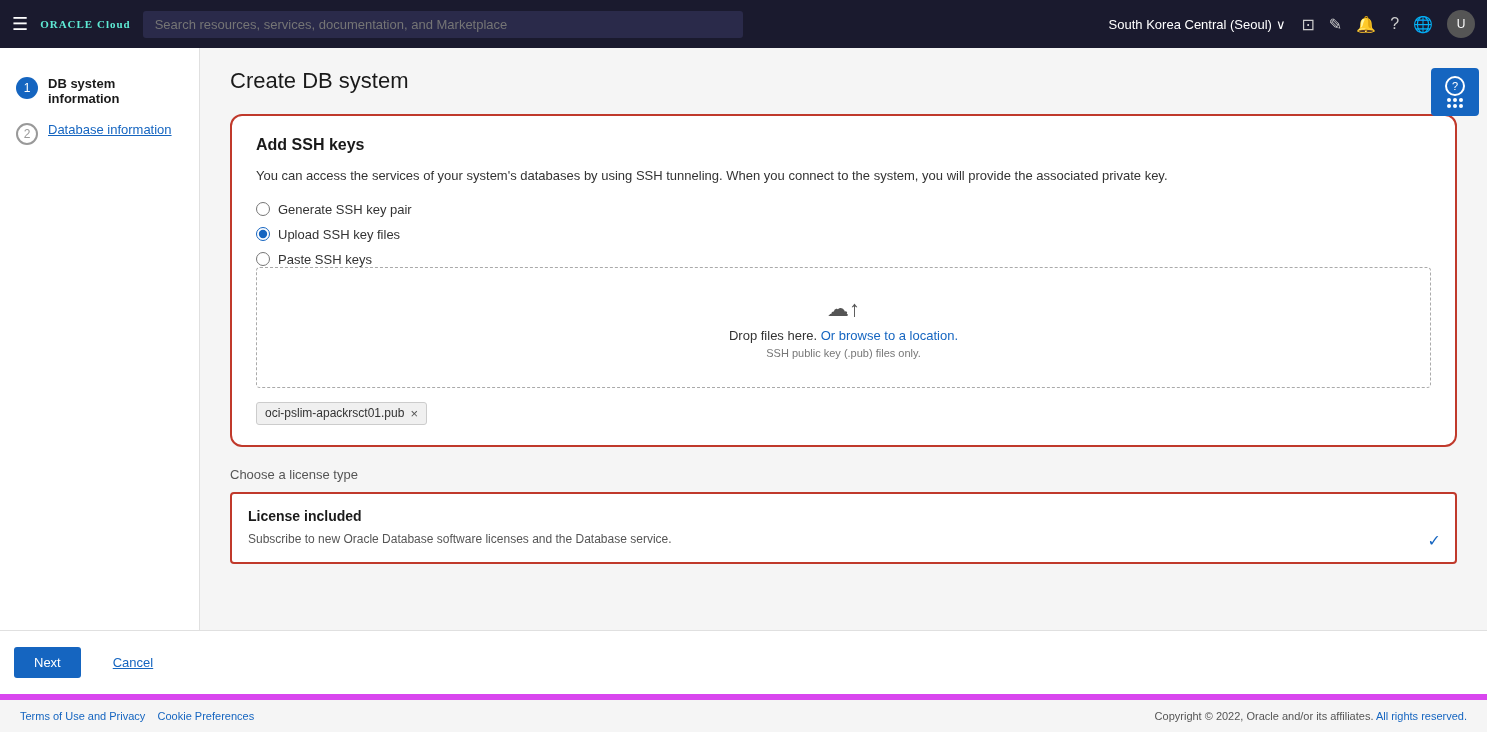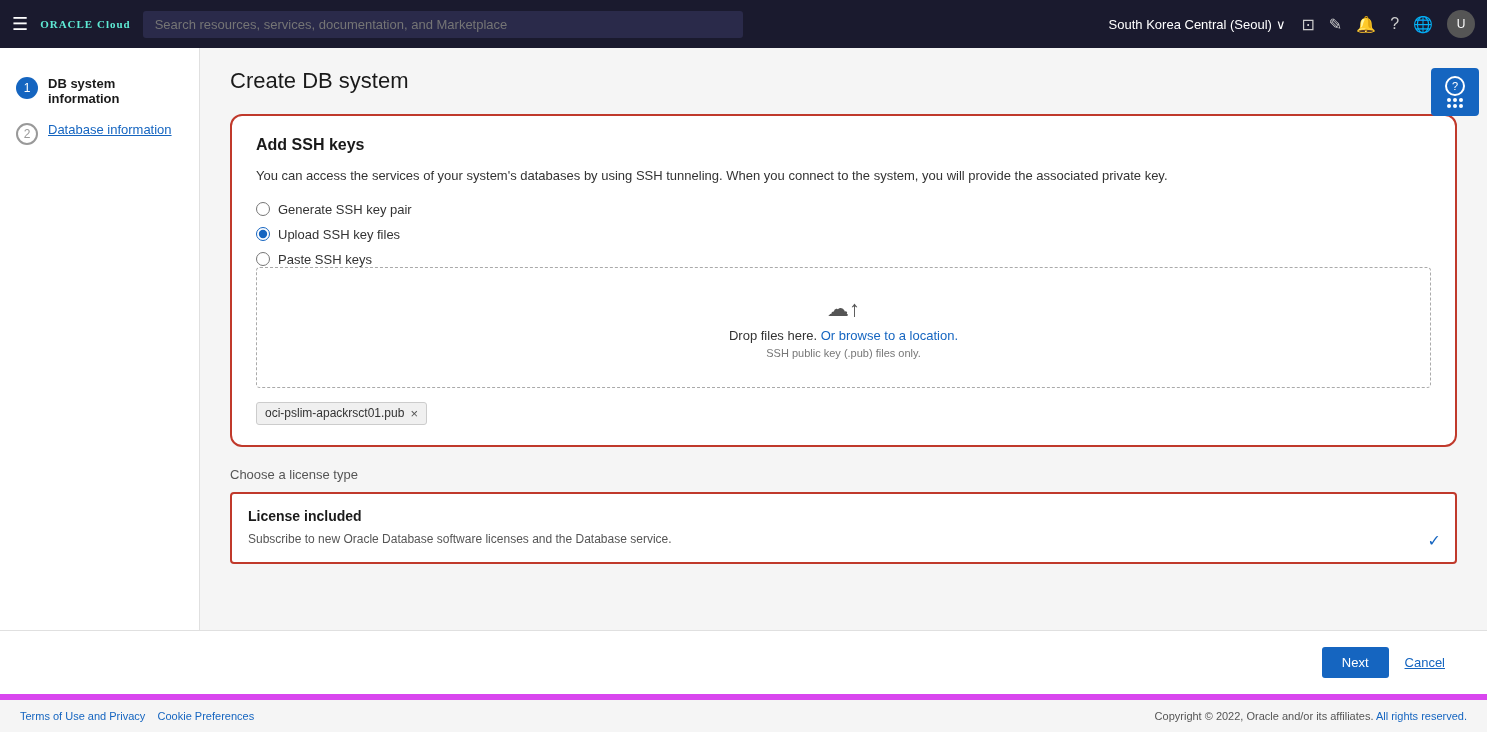--- a/index.html
+++ b/index.html
@@ -196,25 +196,24 @@
       right: 14px;
       color: #1565c0;
       font-size: 16px;
     }
     .license-card-link { color: #1565c0; text-decoration: none; }
 
     
     .bottom-bar {
       display: flex;
       align-items: center;
-      gap: 16px;
-      padding: 16px 42px;
+      gap: 32px;
+      padding: 16px 14px;
       background: #fff;
       border-top: 1px solid #e0e0e0;
-      justify-content: flex-end;
     }
     .btn-next {
       background: #1565c0;
       color: #fff;
       border: none;
       border-radius: 3px;
       padding: 8px 20px;
       font-size: 13px;
       cursor: pointer;
       font-weight: 500;

